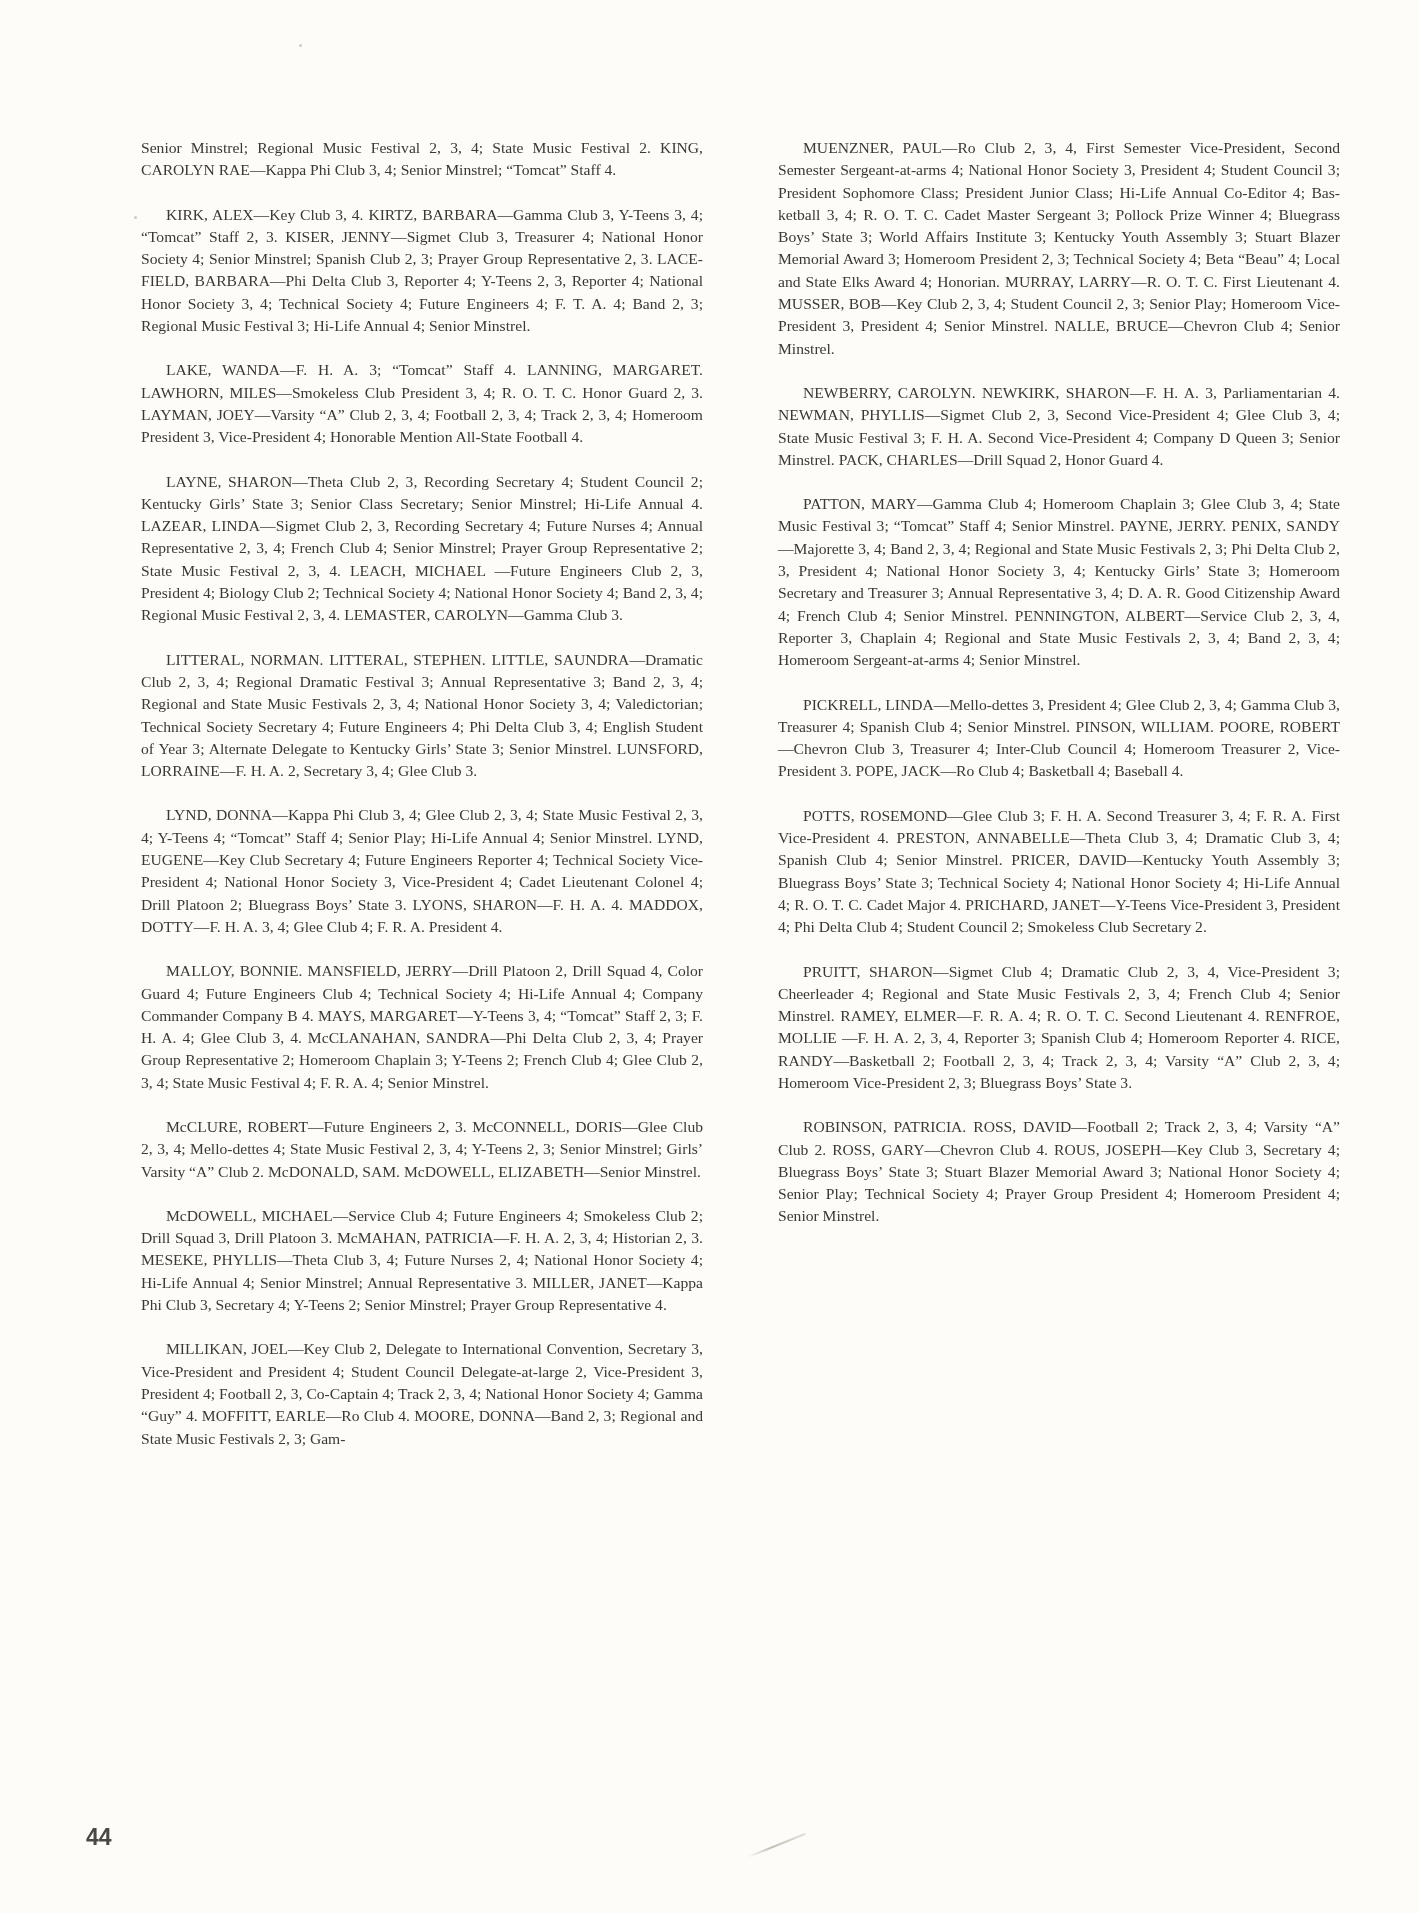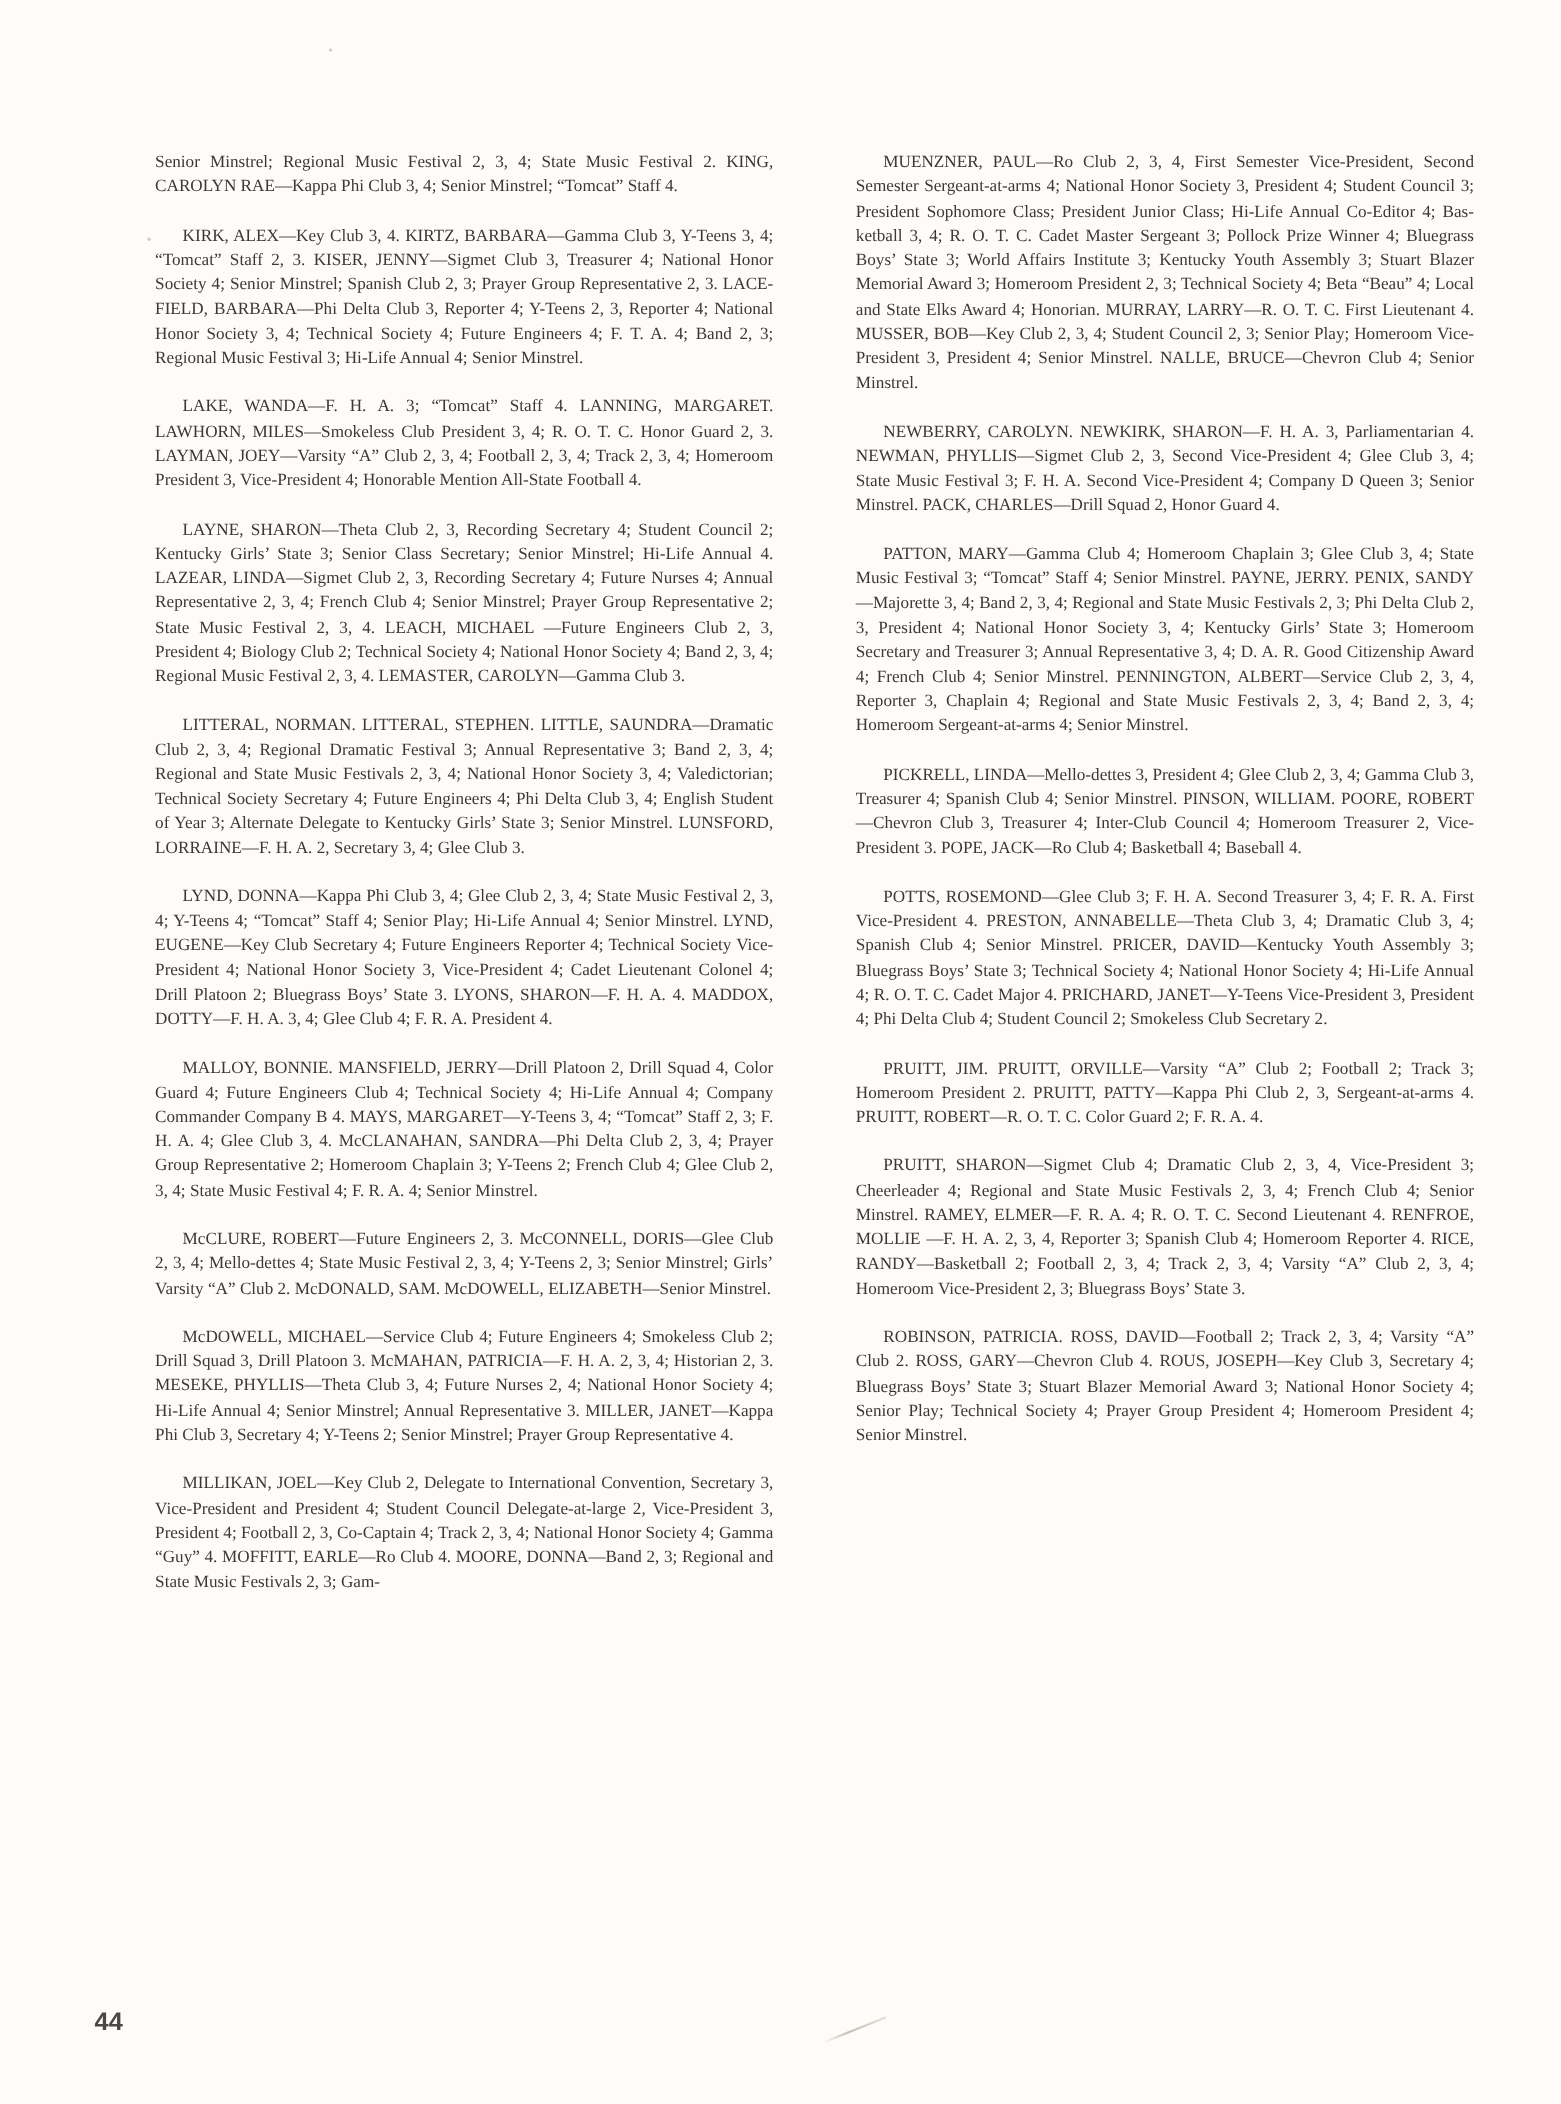--- a/index.html
+++ b/index.html
@@ -82,21 +82,20 @@
     <p class="para">McDOWELL, MICHAEL—Service Club 4; Future Engineers 4; Smokeless Club 2; Drill Squad 3, Drill Platoon 3. McMAHAN, PATRICIA—F. H. A. 2, 3, 4; Historian 2, 3. MESEKE, PHYLLIS—Theta Club 3, 4; Future Nurses 2, 4; National Honor Society 4; Hi-Life Annual 4; Senior Minstrel; Annual Representative 3. MILLER, JANET—Kappa Phi Club 3, Secretary 4; Y-Teens 2; Senior Minstrel; Prayer Group Representative 4.</p>
     <p class="para">MILLIKAN, JOEL—Key Club 2, Delegate to International Convention, Secretary 3, Vice-President and President 4; Student Council Delegate-at-large 2, Vice-President 3, President 4; Foot­ball 2, 3, Co-Captain 4; Track 2, 3, 4; National Honor Society 4; Gamma “Guy” 4. MOFFITT, EARLE—Ro Club 4. MOORE, DONNA—Band 2, 3; Regional and State Music Festivals 2, 3; Gam-</p>
   </div>
 
   <div class="column col-right">
     <p class="para">MUENZNER, PAUL—Ro Club 2, 3, 4, First Semester Vice-President, Second Semester Sergeant-at-arms 4; National Honor Society 3, President 4; Student Council 3; President Sophomore Class; President Junior Class; Hi-Life Annual Co-Editor 4; Bas­ketball 3, 4; R. O. T. C. Cadet Master Sergeant 3; Pollock Prize Winner 4; Bluegrass Boys’ State 3; World Affairs Institute 3; Kentucky Youth Assembly 3; Stuart Blazer Memorial Award 3; Homeroom President 2, 3; Technical Society 4; Beta “Beau” 4; Local and State Elks Award 4; Honorian. MURRAY, LARRY—R. O. T. C. First Lieutenant 4. MUSSER, BOB—Key Club 2, 3, 4; Student Council 2, 3; Senior Play; Homeroom Vice-President 3, President 4; Senior Minstrel. NALLE, BRUCE—Chevron Club 4; Senior Minstrel.</p>
     <p class="para">NEWBERRY, CAROLYN. NEWKIRK, SHARON—F. H. A. 3, Parliamentarian 4. NEWMAN, PHYLLIS—Sigmet Club 2, 3, Second Vice-President 4; Glee Club 3, 4; State Music Festival 3; F. H. A. Second Vice-President 4; Company D Queen 3; Senior Minstrel. PACK, CHARLES—Drill Squad 2, Honor Guard 4.</p>
     <p class="para">PATTON, MARY—Gamma Club 4; Homeroom Chaplain 3; Glee Club 3, 4; State Music Festival 3; “Tomcat” Staff 4; Senior Minstrel. PAYNE, JERRY. PENIX, SANDY—Majorette 3, 4; Band 2, 3, 4; Regional and State Music Festivals 2, 3; Phi Delta Club 2, 3, President 4; National Honor Society 3, 4; Kentucky Girls’ State 3; Homeroom Secretary and Treasurer 3; Annual Representative 3, 4; D. A. R. Good Citizenship Award 4; French Club 4; Senior Minstrel. PENNINGTON, ALBERT—Service Club 2, 3, 4, Reporter 3, Chaplain 4; Regional and State Music Festivals 2, 3, 4; Band 2, 3, 4; Homeroom Sergeant-at-arms 4; Senior Minstrel.</p>
     <p class="para">PICKRELL, LINDA—Mello-dettes 3, President 4; Glee Club 2, 3, 4; Gamma Club 3, Treasurer 4; Spanish Club 4; Senior Minstrel. PINSON, WILLIAM. POORE, ROBERT—Chevron Club 3, Treasurer 4; Inter-Club Council 4; Homeroom Treasurer 2, Vice-President 3. POPE, JACK—Ro Club 4; Basketball 4; Baseball 4.</p>
     <p class="para">POTTS, ROSEMOND—Glee Club 3; F. H. A. Second Trea­surer 3, 4; F. R. A. First Vice-President 4. PRESTON, ANNA­BELLE—Theta Club 3, 4; Dramatic Club 3, 4; Spanish Club 4; Senior Minstrel. PRICER, DAVID—Kentucky Youth Assembly 3; Bluegrass Boys’ State 3; Technical Society 4; National Honor Society 4; Hi-Life Annual 4; R. O. T. C. Cadet Major 4. PRICHARD, JANET—Y-Teens Vice-President 3, President 4; Phi Delta Club 4; Student Council 2; Smokeless Club Secretary 2.</p>
-    <p class="para">PRUITT, JIM. PRUITT, ORVILLE—Varsity “A” Club 2; Football 2; Track 3; Homeroom President 2. PRUITT, PATTY—Kappa Phi Club 2, 3, Sergeant-at-arms 4. PRUITT, ROBERT—R. O. T. C. Color Guard 2; F. R. A. 4.</p>
     <p class="para">PRUITT, SHARON—Sigmet Club 4; Dramatic Club 2, 3, 4, Vice-President 3; Cheerleader 4; Regional and State Music Fes­tivals 2, 3, 4; French Club 4; Senior Minstrel. RAMEY, ELMER—F. R. A. 4; R. O. T. C. Second Lieutenant 4. RENFROE, MOLLIE —F. H. A. 2, 3, 4, Reporter 3; Spanish Club 4; Homeroom Re­porter 4. RICE, RANDY—Basketball 2; Football 2, 3, 4; Track 2, 3, 4; Varsity “A” Club 2, 3, 4; Homeroom Vice-President 2, 3; Bluegrass Boys’ State 3.</p>
     <p class="para">ROBINSON, PATRICIA. ROSS, DAVID—Football 2; Track 2, 3, 4; Varsity “A” Club 2. ROSS, GARY—Chevron Club 4. ROUS, JOSEPH—Key Club 3, Secretary 4; Bluegrass Boys’ State 3; Stuart Blazer Memorial Award 3; National Honor Society 4; Senior Play; Technical Society 4; Prayer Group President 4; Homeroom President 4; Senior Minstrel.</p>
   </div>
 
   <div class="page-number">44</div>
 
   <div class="scan-mark"></div>
   <div class="speck" style="left:299px; top:44px;"></div>
   <div class="speck" style="left:134px; top:216px;"></div>
 </div>

